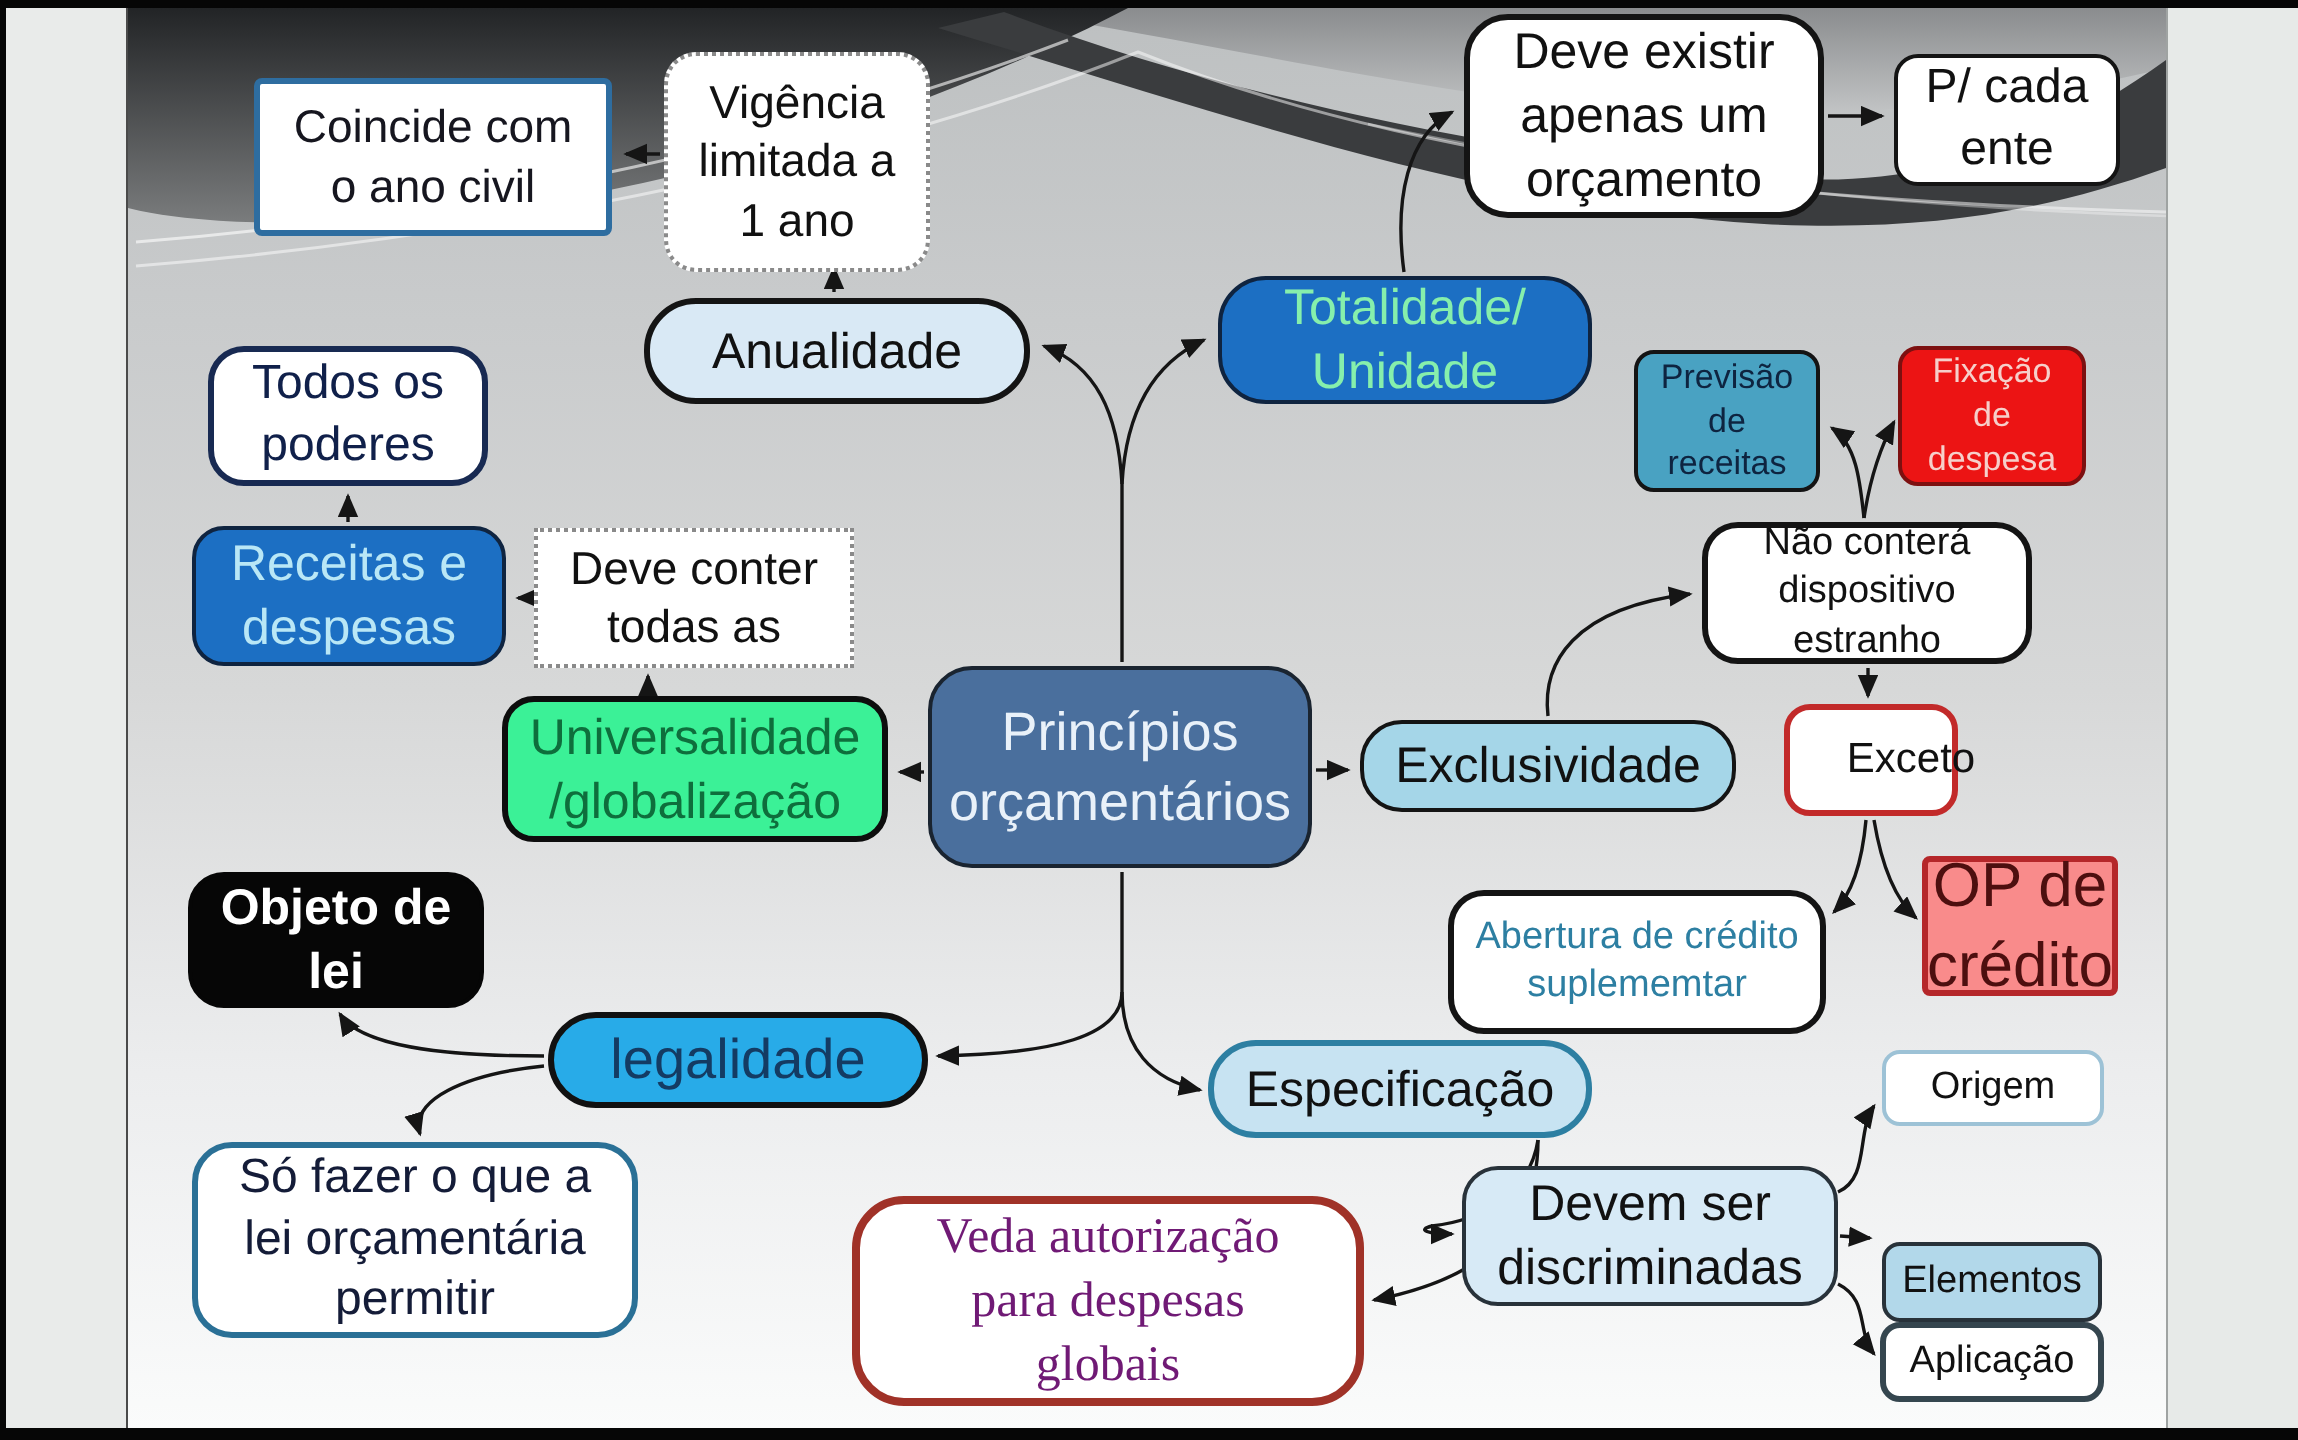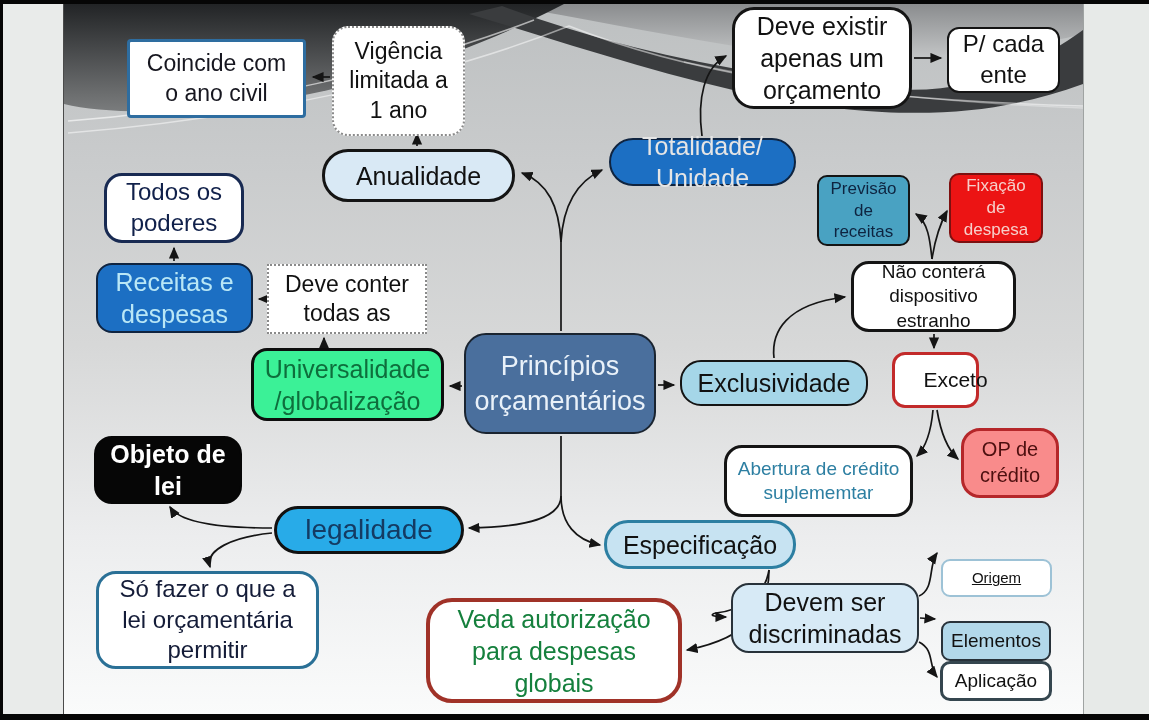--- a/index.html
+++ b/index.html
@@ -98,21 +98,21 @@
 o ano civil</div>
         <div class="node" style="left: 268px; top: 22px; width: 133px; height: 110px; background: rgb(255, 255, 255); border: 2px dotted rgb(138, 138, 138); border-radius: 16px; color: rgb(17, 17, 17); font-size: 23px;">Vigência
 limitada a
 1 ano</div>
         <div class="node" style="left: 258px; top: 145px; width: 193px; height: 53px; background: rgb(217, 233, 245); border: 3px solid rgb(20, 20, 20); border-radius: 26px; color: rgb(17, 17, 17); font-size: 25px;">Anualidade</div>
         <div class="node" style="left: 668px; top: 3px; width: 180px; height: 102px; background: rgb(255, 255, 255); border: 3px solid rgb(20, 20, 20); border-radius: 22px; color: rgb(17, 17, 17); font-size: 25px;">Deve existir
 apenas um
 orçamento</div>
         <div class="node" style="left: 883px; top: 23px; width: 113px; height: 66px; background: rgb(255, 255, 255); border: 2.5px solid rgb(20, 20, 20); border-radius: 12px; color: rgb(17, 17, 17); font-size: 24px;">P/ cada
 ente</div>
-        <div class="node" style="left: 545px; top: 134px; width: 187px; height: 48px; background: rgb(28, 111, 195); border: 2.5px solid rgb(15, 36, 64); border-radius: 24px; color: #e5e5e5; font-size: 25px;">Totalidade/
+        <div class="node" style="left: 545px; top: 134px; width: 187px; height: 64px; background: rgb(28, 111, 195); border: 2.5px solid rgb(15, 36, 64); border-radius: 24px; color: #86efac; font-size: 25px;">Totalidade/
 Unidade</div>
         <div class="node" style="left: 753px; top: 171px; width: 93px; height: 71px; background: rgb(73, 162, 194); border: 2px solid rgb(20, 20, 20); border-radius: 10px; color: rgb(14, 36, 64); font-size: 17px;">Previsão
 de
 receitas</div>
         <div class="node" style="left: 885px; top: 169px; width: 94px; height: 70px; background: rgb(236, 20, 20); border: 2px solid rgb(125, 16, 16); border-radius: 10px; color: rgb(246, 207, 202); font-size: 17px;">Fixação
 de
 despesa</div>
         <div class="node" style="left: 787px; top: 257px; width: 165px; height: 71px; background: rgb(255, 255, 255); border: 3px solid rgb(20, 20, 20); border-radius: 18px; color: rgb(17, 17, 17); font-size: 19px;">Não conterá
 dispositivo
 estranho</div>
@@ -123,35 +123,35 @@
         <div class="node" style="left: 203px; top: 260px; width: 160px; height: 70px; background: rgb(255, 255, 255); border: 2px dotted rgb(138, 138, 138); border-radius: 0; color: rgb(17, 17, 17); font-size: 23px;">Deve conter
 todas as</div>
         <div class="node" style="left: 187px; top: 344px; width: 193px; height: 73px; background: rgb(59, 241, 151); border: 3.5px solid rgb(13, 13, 13); border-radius: 16px; color: rgb(14, 110, 60); font-size: 25px;">Universalidade
 /globalização</div>
         <div class="node" style="left: 400px; top: 329px; width: 192px; height: 101px; background: rgb(74, 111, 157); border: 2px solid rgb(26, 36, 48); border-radius: 22px; color: rgb(233, 241, 249); font-size: 27px;">Princípios
 orçamentários</div>
         <div class="node" style="left: 616px; top: 356px; width: 188px; height: 46px; background: rgb(165, 214, 232); border: 2.5px solid rgb(20, 20, 20); border-radius: 21px; color: rgb(17, 17, 17); font-size: 25px;">Exclusividade</div>
         <div class="node" style="left: 828px; top: 348px; width: 87px; height: 56px; background: rgb(255, 255, 255); border: 3px solid rgb(194, 42, 42); border-radius: 13px; color: rgb(17, 17, 17); font-size: 21px; padding-left: 40px;">Exceto</div>
         <div class="node" style="left: 660px; top: 420px; width: 189px; height: 72px; background: rgb(255, 255, 255); border: 3px solid rgb(20, 20, 20); border-radius: 18px; color: rgb(45, 127, 162); font-size: 19px; margin-top: 21px;">Abertura de crédito
 suplememtar</div>
-        <div class="node" style="left: 897px; top: 424px; width: 98px; height: 70px; background: rgb(249, 139, 139); border: 3.5px solid rgb(181, 39, 42); border-radius: 19px; color: rgb(77, 15, 15); font-size: 20px;">OP de
+        <div class="node" style="left: 897px; top: 424px; width: 98px; height: 70px; background: rgb(249, 139, 139); border: 3.5px solid rgb(181, 39, 42); border-radius: 4px; color: rgb(77, 15, 15); font-size: 31px;">OP de
 crédito</div>
         <div class="node" style="left: 30px; top: 432px; width: 148px; height: 68px; background: rgb(6, 6, 6); border: 2px solid rgb(6, 6, 6); border-radius: 18px; color: rgb(255, 255, 255); font-size: 25px; font-weight: bold;">Objeto de
 lei</div>
         <div class="node" style="left: 210px; top: 502px; width: 190px; height: 48px; background: rgb(40, 171, 232); border: 3px solid rgb(17, 17, 17); border-radius: 24px; color: rgb(20, 59, 99); font-size: 28px;">legalidade</div>
         <div class="node" style="left: 32px; top: 567px; width: 223px; height: 98px; background: rgb(255, 255, 255); border: 3px solid rgb(42, 112, 150); border-radius: 20px; color: rgb(20, 28, 56); font-size: 24px;">Só fazer o que a
 lei orçamentária
 permitir</div>
         <div class="node" style="left: 540px; top: 516px; width: 192px; height: 49px; background: rgb(199, 227, 242); border: 3px solid rgb(45, 127, 162); border-radius: 24px; color: rgb(17, 17, 17); font-size: 25px;">Especificação</div>
-        <div class="node" style="left: 362px; top: 594px; width: 256px; height: 105px; background: rgb(255, 255, 255); border: 4px solid rgb(160, 50, 40); border-radius: 26px; color: #15803d; font-size: 25px;">Veda autorização
+        <div class="node" style="left: 362px; top: 594px; width: 256px; height: 105px; background: rgb(255, 255, 255); border: 4px solid rgb(160, 50, 40); border-radius: 26px; color: #701a75; font-size: 25px; font-family: Liberation Serif, serif;">Veda autorização
 para despesas
 globais</div>
         <div class="node" style="left: 667px; top: 579px; width: 188px; height: 70px; background: rgb(215, 234, 246); border: 2.5px solid rgb(40, 50, 58); border-radius: 18px; color: rgb(17, 17, 17); font-size: 25px;">Devem ser
 discriminadas</div>
-        <div class="node" style="left: 877px; top: 555px; width: 111px; height: 38px; background: rgb(255, 255, 255); border: 2px solid rgb(157, 194, 214); border-radius: 9px; color: rgb(17, 17, 17); font-size: 15px; text-decoration: underline;">Origem</div>
+        <div class="node" style="left: 877px; top: 521px; width: 111px; height: 38px; background: rgb(255, 255, 255); border: 2px solid rgb(157, 194, 214); border-radius: 9px; color: rgb(17, 17, 17); font-size: 19px;">Origem</div>
         <div class="node" style="left: 877px; top: 596px; width: 110px; height: 40px; background: rgb(178, 216, 234); border: 2.5px solid rgb(40, 50, 58); border-radius: 9px; color: rgb(17, 17, 17); font-size: 19px; margin-top: 21px;">Elementos</div>
         <div class="node" style="left: 876px; top: 657px; width: 112px; height: 40px; background: rgb(255, 255, 255); border: 3.5px solid rgb(53, 70, 79); border-radius: 10px; color: rgb(17, 17, 17); font-size: 19px;">Aplicação</div>
       </div>
   </div>
 
   <div class="edge edge-top"></div>
   <div class="edge edge-bottom"></div>
   <div class="edge edge-left"></div>
 </div>
 

